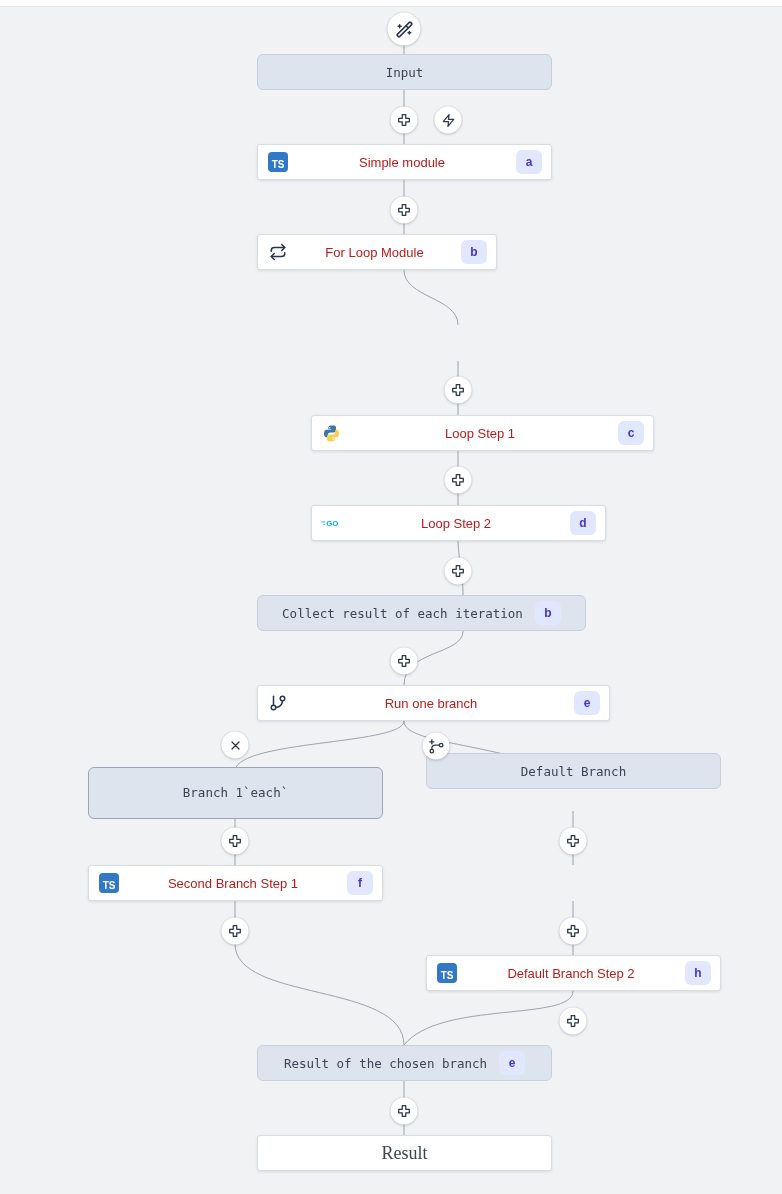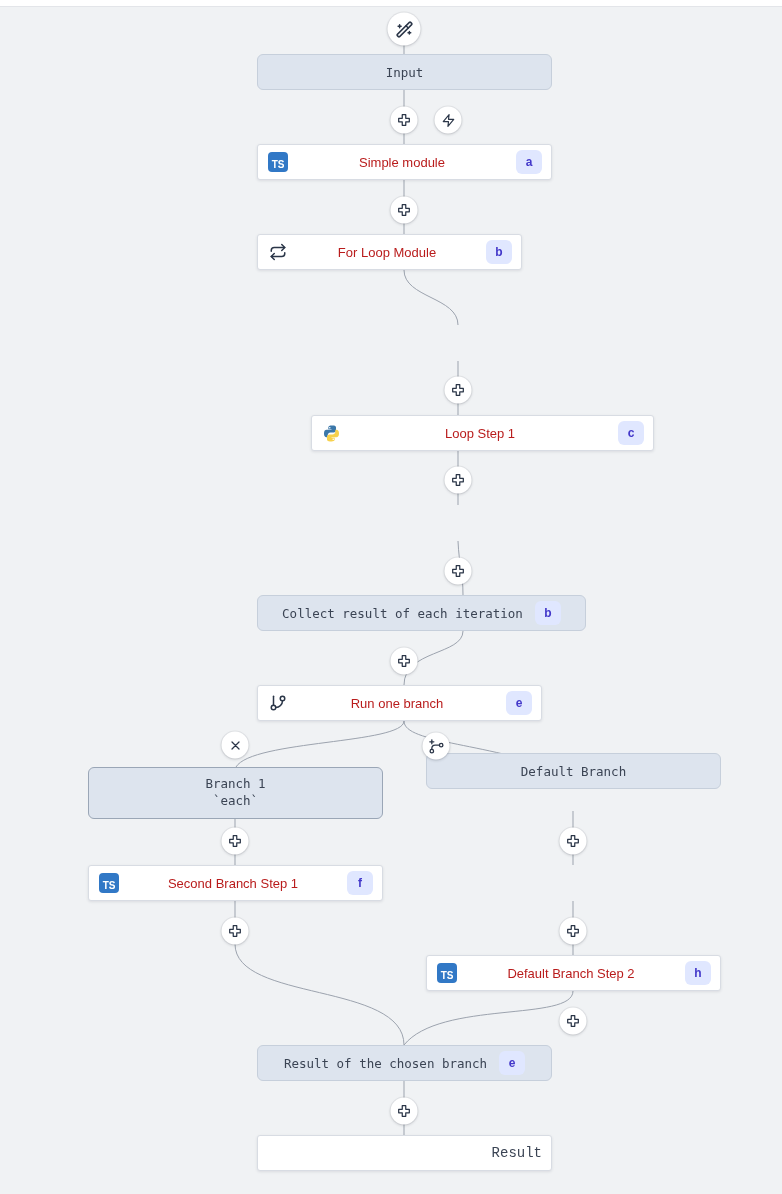--- a/index.html
+++ b/index.html
@@ -9,21 +9,21 @@
   svg.edges{position:absolute;left:0;top:0;z-index:1;}
   svg.edges path{stroke:#9ca3ae;stroke-width:1;fill:none;}
 
   .node{position:absolute;height:36px;display:flex;align-items:center;box-sizing:border-box;z-index:2;font-size:13px;}
   .node.blue{background:#dde4ee;border:1px solid #c6cfdb;border-radius:6px;color:#3b4454;
     font-family:"DejaVu Sans Mono",monospace;font-size:12.5px;justify-content:center;padding:0 4px;}
   .node.blue.selected{border-color:#9aa6b6;}
   .node.white{background:#ffffff;border:1px solid #d8dce3;border-radius:3px;color:#1f2937;
     box-shadow:0 1px 3px rgba(24,32,46,.10);padding:0 9px;gap:6px;}
   .node .label{flex:1;text-align:center;color:#b91c1c;}
-  .two-line{flex-direction:column;justify-content:center;line-height:1.35;height:52px;}
+  .two-line{flex-direction:row;justify-content:center;line-height:1.35;height:52px;}
 
   .badge{display:inline-flex;align-items:center;justify-content:center;width:26px;height:24px;
     background:#e0e7ff;color:#4338ca;font-weight:700;font-size:12px;border-radius:6px;
     font-family:"Liberation Sans",sans-serif;flex:0 0 auto;}
   .badge.inline{margin-left:12px;}
 
   .lang-icon{width:21px;height:21px;flex:0 0 auto;display:flex;align-items:center;justify-content:center;}
   .ts-box{width:20px;height:20px;border-radius:4px;background:#3178c6;color:#fff;font-weight:700;
     font-size:10px;display:flex;align-items:flex-end;justify-content:flex-end;padding:0 3px 2px 0;
     box-sizing:border-box;font-family:"Liberation Sans",sans-serif;}
@@ -90,21 +90,21 @@
     <span class="label">Simple module</span>
     <span class="badge">a</span>
   </div>
 
   <div class="circle" style="left:404px;top:210px">
     <svg class="ic" width="15" height="15" viewBox="0 0 24 24">
       <path d="M9.2 3.5h5.6v5.7h5.7v5.6h-5.7v5.7H9.2v-5.7H3.5V9.2h5.7z"></path>
     </svg>
   </div>
 
-  <div class="node white" style="left:257px;top:234px;width:265px">
+  <div class="node white" style="left:257px;top:234px;width:240px">
     <span class="lang-icon">
       <svg class="ic" width="18" height="18" viewBox="0 0 24 24">
         <path d="m17 2 4 4-4 4"></path>
           <path d="M3 11v-1a4 4 0 0 1 4-4h14"></path>
         <path d="m7 22-4-4 4-4"></path>
           <path d="M21 13v1a4 4 0 0 1-4 4H3"></path>
       </svg>
     </span>
     <span class="label">For Loop Module</span>
     <span class="badge">b</span>
@@ -129,39 +129,50 @@
     <span class="label">Loop Step 1</span>
     <span class="badge">c</span>
   </div>
 
   <div class="circle" style="left:458px;top:480px">
     <svg class="ic" width="15" height="15" viewBox="0 0 24 24">
       <path d="M9.2 3.5h5.6v5.7h5.7v5.6h-5.7v5.7H9.2v-5.7H3.5V9.2h5.7z"></path>
     </svg>
   </div>
 
+  <div class="node white" style="left:311px;top:505px;width:295px">
+    <span class="lang-icon">
+      <svg width="26" height="16" viewBox="0 0 40 22">
+        <line x1="1" y1="9" x2="8" y2="9" stroke="#00acd7" stroke-width="1.6"></line>
+        <line x1="4" y1="13.5" x2="8" y2="13.5" stroke="#00acd7" stroke-width="1.6"></line>
+        <text x="10" y="17" font-family="Liberation Sans, sans-serif" font-weight="bold" font-size="15" fill="#00acd7">GO</text>
+      </svg>
+    </span>
+    <span class="label">Loop Step 2</span>
+    <span class="badge">d</span>
+  </div>
 
   <div class="circle" style="left:458px;top:571px">
     <svg class="ic" width="15" height="15" viewBox="0 0 24 24">
       <path d="M9.2 3.5h5.6v5.7h5.7v5.6h-5.7v5.7H9.2v-5.7H3.5V9.2h5.7z"></path>
     </svg>
   </div>
 
   <div class="node blue" style="left:257px;top:595px;width:329px">
     <span>Collect result of each iteration</span>
     <span class="badge inline">b</span>
   </div>
 
   <div class="circle" style="left:404px;top:661px">
     <svg class="ic" width="15" height="15" viewBox="0 0 24 24">
       <path d="M9.2 3.5h5.6v5.7h5.7v5.6h-5.7v5.7H9.2v-5.7H3.5V9.2h5.7z"></path>
     </svg>
   </div>
 
-  <div class="node white" style="left:257px;top:685px;width:285px">
+  <div class="node white" style="left:257px;top:685px;width:353px">
     <span class="lang-icon">
       <svg class="ic" width="18" height="18" viewBox="0 0 24 24">
         <line x1="6" y1="3" x2="6" y2="15"></line>
           <circle cx="18" cy="6" r="3"></circle>
           <circle cx="6" cy="18" r="3"></circle>
         <path d="M18 9a9 9 0 0 1-9 9"></path>
       </svg>
     </span>
     <span class="label">Run one branch</span>
     <span class="badge">e</span>
@@ -239,16 +250,16 @@
     <span>Result of the chosen branch</span>
     <span class="badge inline">e</span>
   </div>
 
   <div class="circle" style="left:404px;top:1111px">
     <svg class="ic" width="15" height="15" viewBox="0 0 24 24">
       <path d="M9.2 3.5h5.6v5.7h5.7v5.6h-5.7v5.7H9.2v-5.7H3.5V9.2h5.7z"></path>
     </svg>
   </div>
 
-  <div class="node white" style="left:257px;top:1135px;width:295px;justify-content:flex-end;font-family:Liberation Mono, monospace;font-size:14px;color:#3b4454;">
+  <div class="node white" style="left:257px;top:1135px;width:295px;justify-content:center;font-family:Liberation Serif, serif;font-size:18px;color:#3b4454;">
     <span>Result</span>
   </div>
 </div>
 
 </body></html>

